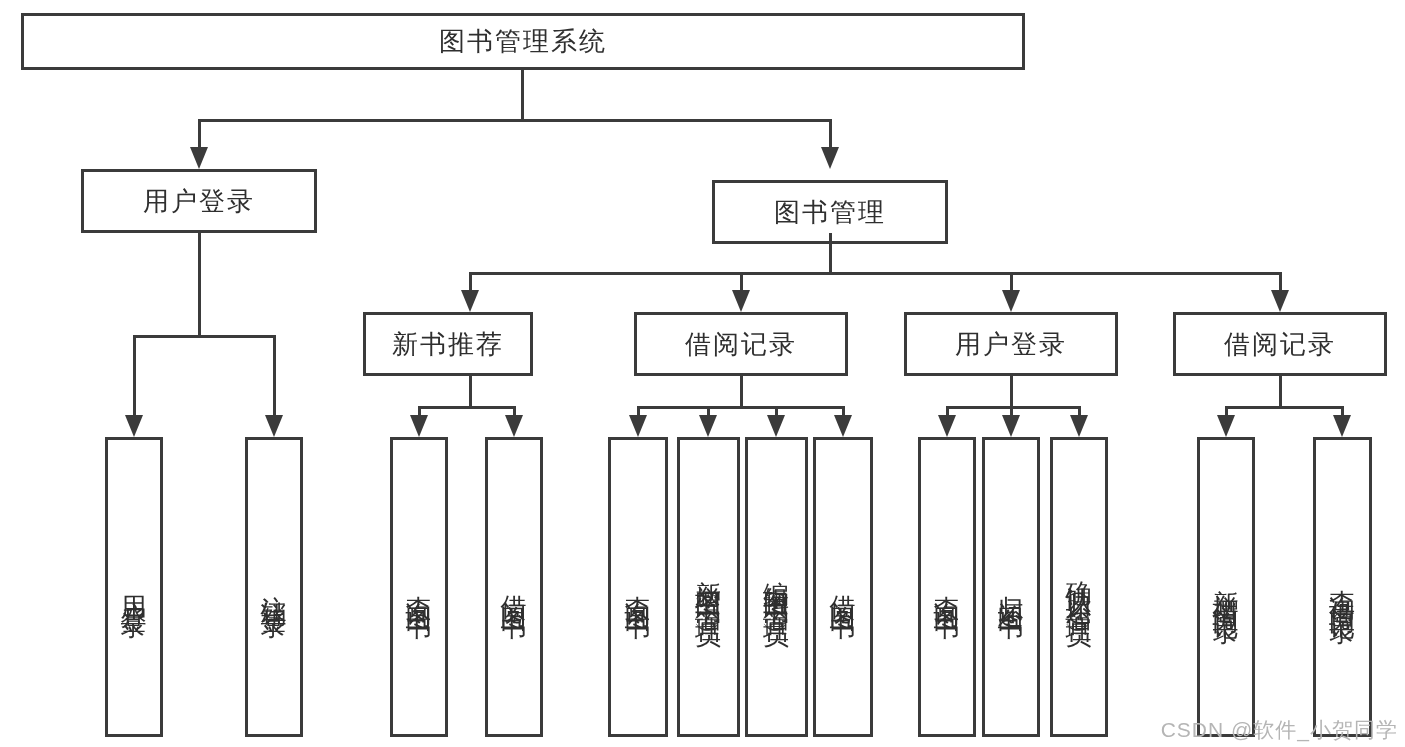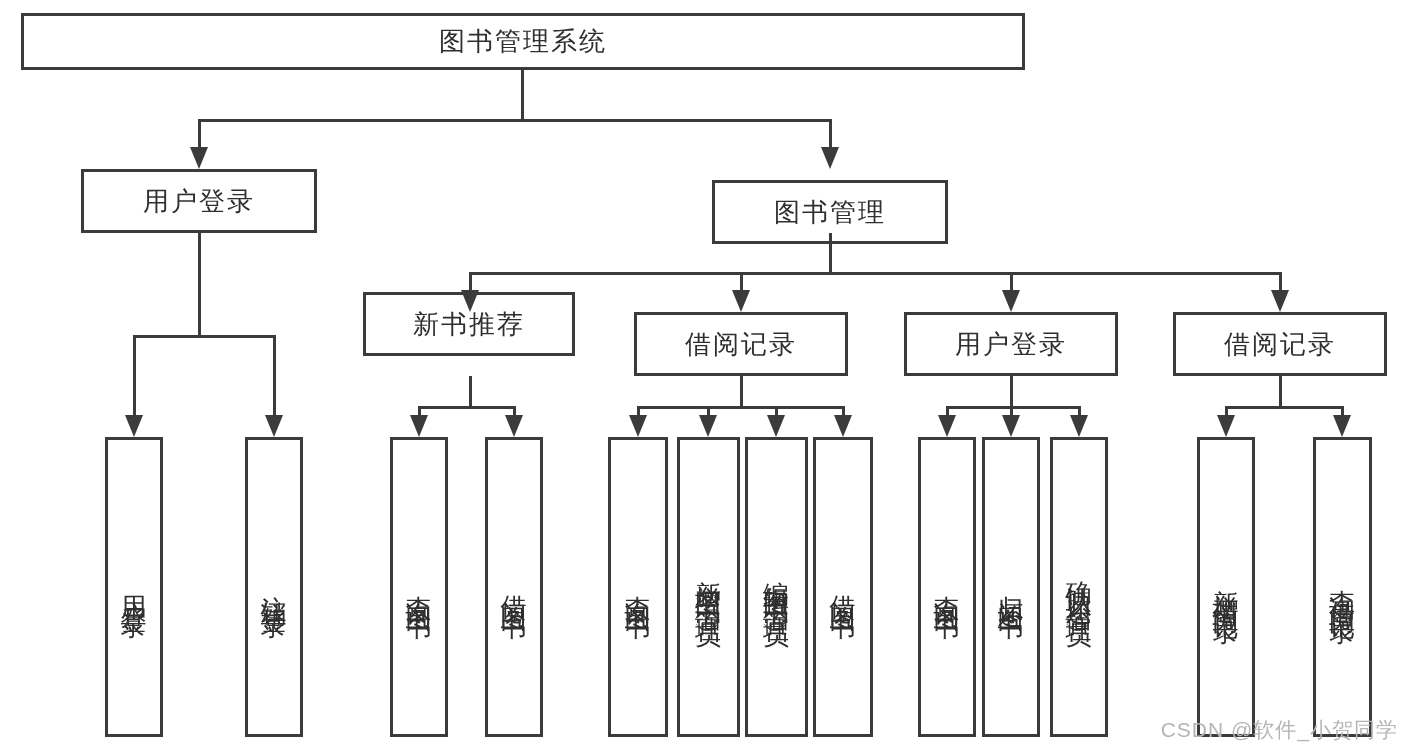--- a/index.html
+++ b/index.html
@@ -37,21 +37,21 @@
     <span>图书管理系统</span>
   </div>
 
   <div class="node hnode" style="left:81px;top:169px;width:236px;height:64px">
     <span>用户登录</span>
   </div>
   <div class="node hnode" style="left:712px;top:180px;width:236px;height:64px">
     <span>图书管理</span>
   </div>
 
-  <div class="node hnode" style="left:363px;top:292px;width:212px;height:64px">
+  <div class="node hnode" style="left:363px;top:312px;width:170px;height:64px">
     <span>新书推荐</span>
   </div>
   <div class="node hnode" style="left:634px;top:312px;width:214px;height:64px">
     <span>借阅记录</span>
   </div>
   <div class="node hnode" style="left:904px;top:312px;width:214px;height:64px">
     <span>用户登录</span>
   </div>
   <div class="node hnode" style="left:1173px;top:312px;width:214px;height:64px">
     <span>借阅记录</span>

